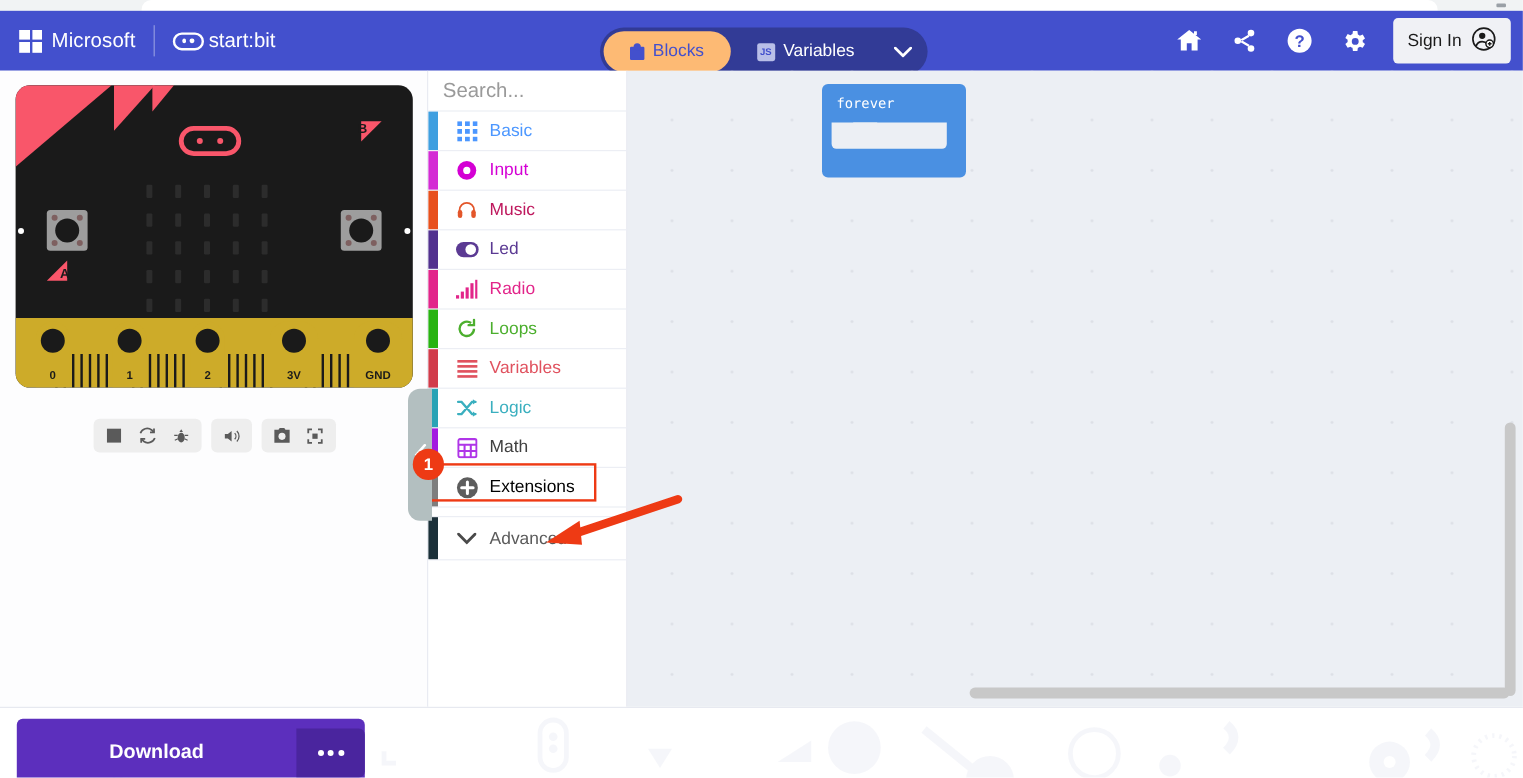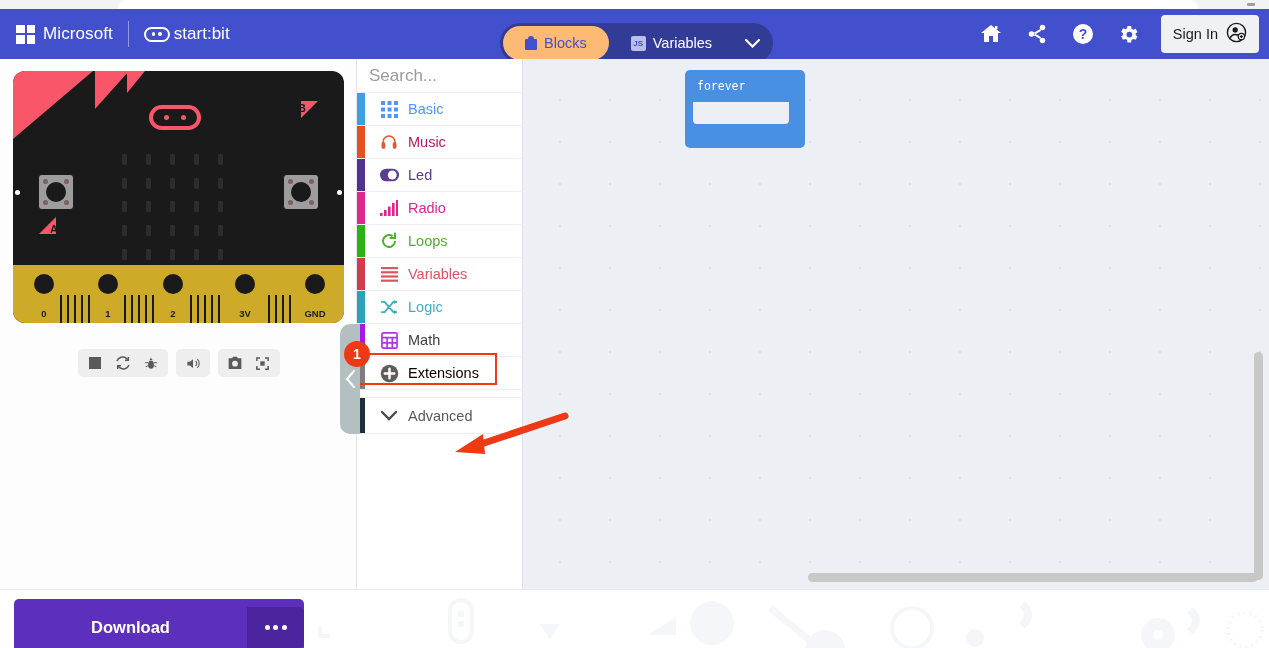--- a/index.html
+++ b/index.html
@@ -538,20 +538,30 @@
             <rect x="6.5" y="6.5" width="4" height="4"></rect>
             <rect x="13" y="6.5" width="4" height="4"></rect>
             <rect x="0" y="13" width="4" height="4"></rect>
             <rect x="6.5" y="13" width="4" height="4"></rect>
             <rect x="13" y="13" width="4" height="4"></rect>
           </svg>
       </span>
       <span class="cat-label" style="color:#4c97ff">Basic</span>
     </div>
 
+    <div class="cat-row">
+      <span class="cat-bar" style="background:#d42bd4"></span>
+      <span class="cat-ic">
+        <svg width="18" height="18" viewBox="0 0 24 24">
+            <circle cx="12" cy="12" r="10.5" fill="#d400d4"></circle>
+            <circle cx="12" cy="12" r="4" fill="#fff"></circle>
+          </svg>
+      </span>
+      <span class="cat-label" style="color:#d400d4">Input</span>
+    </div>
 
     <div class="cat-row">
       <span class="cat-bar" style="background:#e8501d"></span>
       <span class="cat-ic">
         <svg width="18" height="18" viewBox="0 0 24 24" fill="#e3562a">
             <path d="M12 3a9 9 0 00-9 9v5h2v-5a7 7 0 0114 0v5h2v-5a9 9 0 00-9-9z"></path>
             <rect x="2" y="12" width="5" height="9" rx="2.5"></rect>
             <rect x="17" y="12" width="5" height="9" rx="2.5"></rect>
           </svg>
       </span>

